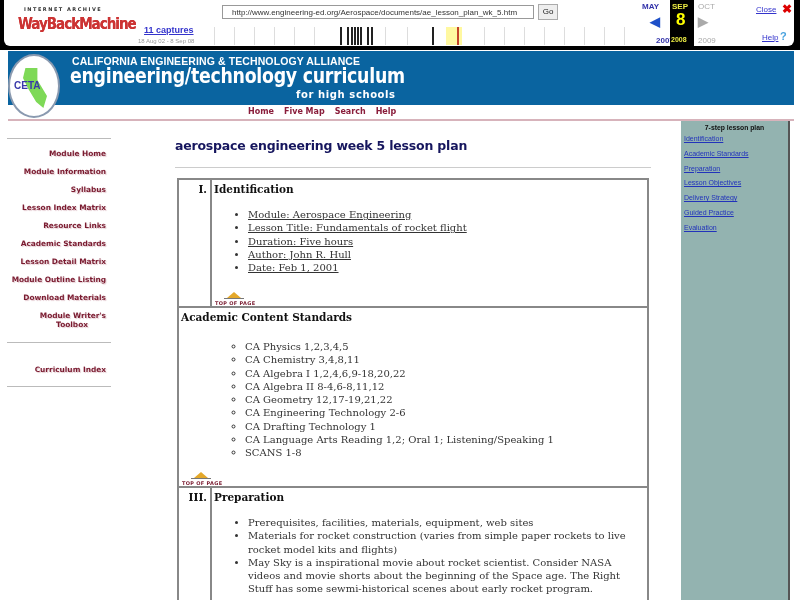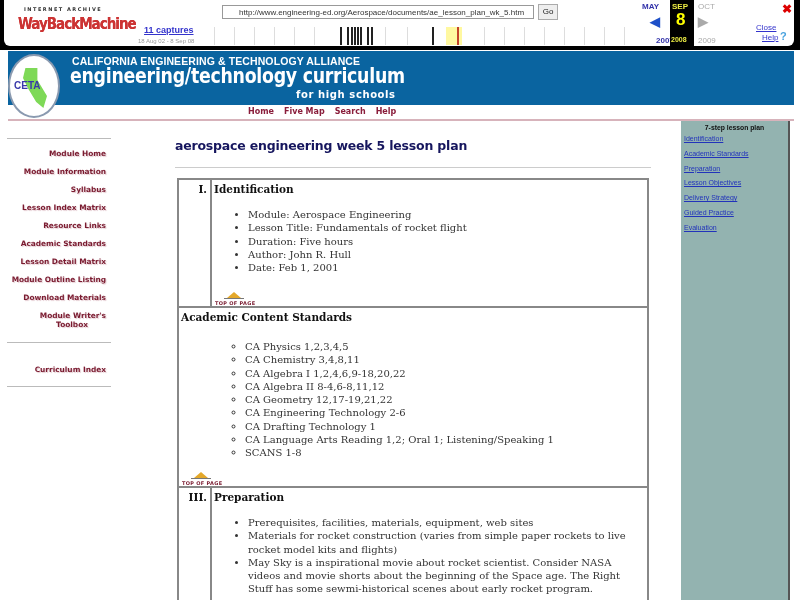--- a/index.html
+++ b/index.html
@@ -7,30 +7,30 @@
   body { font-family: "DejaVu Serif", serif; position: relative; }
 
   
   #wb { position: absolute; left: 0; top: 0; width: 800px; height: 50px; background: #000; }
   #wb-inner { position: absolute; left: 4px; top: 0; width: 790px; height: 46px; background: #fff; border-radius: 0 0 6px 6px; }
   .wb-logo-top { position: absolute; left: 20px; top: 6px; font: bold 5px "DejaVu Sans", sans-serif; letter-spacing: 1.5px; color: #333; }
   .wb-logo { position: absolute; left: 14px; top: 15px; font: bold 15px "DejaVu Sans Condensed", "DejaVu Sans", sans-serif; color: #fff; letter-spacing: -1px; }
   .wb-logo span.w { color: #c33; text-shadow: 0 0 0 #c33; }
   .wb-caps { position: absolute; left: 140px; top: 25px; font: bold 9px "Liberation Sans", sans-serif; color: #33c; text-decoration: underline; }
   .wb-dates { position: absolute; left: 134px; top: 38px; font: 6px "Liberation Sans", sans-serif; color: #999; }
-  .wb-url { position: absolute; left: 218px; top: 5px; width: 312px; height: 14px; border: 1px solid #999; font: 8px "Liberation Sans", sans-serif; color: #333; padding: 1px 16px; line-height: 11px; white-space: nowrap; overflow: hidden; }
+  .wb-url { position: absolute; left: 218px; top: 5px; width: 312px; height: 14px; border: 1px solid #999; font: 8px "Liberation Sans", sans-serif; color: #333; padding: 1px 9px; line-height: 11px; white-space: nowrap; overflow: hidden; }
   .wb-go { position: absolute; left: 534px; top: 4px; width: 20px; height: 16px; border: 1px solid #aaa; background: #eee; font: 8px "Liberation Sans", sans-serif; text-align: center; line-height: 14px; color: #222; }
   .wb-spark { position: absolute; left: 200px; top: 23px; width: 430px; height: 23px; }
   .wb-spark i { position: absolute; top: 4px; width: 1px; height: 18px; background: #ddd; }
   .wb-spark b { position: absolute; top: 4px; width: 2px; height: 18px; background: #222; }
   .wb-hl { position: absolute; top: 4px; width: 16px; height: 18px; background: #fff8a0; }
   .wb-cur { position: absolute; top: 4px; width: 2px; height: 18px; background: #c4432a; }
   .wb-month { position: absolute; font: bold 8px "Liberation Sans", sans-serif; }
   .wb-cal { position: absolute; left: 666px; top: 0; width: 24px; height: 46px; background: #000; }
-  .wb-close { position: absolute; left: 752px; top: 5px; font: 8px "Liberation Sans", sans-serif; color: #33c; text-decoration: underline; margin-top: 18px; }
+  .wb-close { position: absolute; left: 752px; top: 5px; font: 8px "Liberation Sans", sans-serif; color: #33c; text-decoration: underline; }
   .wb-x { position: absolute; left: 778px; top: 2px; font: bold 12px "Liberation Sans", sans-serif; color: #d00; }
   .wb-help { position: absolute; left: 758px; top: 33px; font: 8px "Liberation Sans", sans-serif; color: #33c; text-decoration: underline; }
   .wb-q { position: absolute; left: 776px; top: 30px; font: bold 11px "Liberation Sans", sans-serif; color: #4aa3df; }
 
   
   #banner { position: absolute; left: 8px; top: 51px; width: 786px; height: 54px; background: #0a64a0; }
   .logo-oval { position: absolute; left: 8px; top: 54px; width: 52px; height: 64px; border-radius: 50%; background: #fff; border: 2px solid #8a9ab0; }
   .logo-state { position: absolute; left: 23px; top: 68px; width: 24px; height: 40px; background: #7ed957; clip-path: polygon(10% 0,60% 0,60% 30%,100% 70%,85% 100%,55% 85%,20% 50%,0 25%); }
   .logo-ceta { position: absolute; left: 14px; top: 80px; font: bold 10px "Liberation Sans", sans-serif; color: #3a3aaa; background: rgba(255,255,255,.0); }
   .ban-top { position: absolute; left: 72px; top: 55px; font: bold 10.5px "Liberation Sans", sans-serif; color: #fff; letter-spacing: 0.1px; }
@@ -48,21 +48,21 @@
   .page-title { position: absolute; left: 175px; top: 138px; font: bold 12.5px "DejaVu Sans", sans-serif; color: #16165e; letter-spacing: -0.2px; }
   .title-rule { position: absolute; left: 175px; top: 167px; width: 476px; height: 1px; background: #ccc; }
 
   .tbl { position: absolute; left: 177px; top: 178px; width: 472px; border: 2px solid #888; border-bottom: none; }
   .row { display: flex; border-bottom: 2px solid #888; }
   .row:last-child { border-bottom: none; }
   .num { width: 33px; border-right: 2px solid #888; font: bold 10.5px "DejaVu Serif", serif; text-align: right; padding: 3px 3px 0 0; color: #111; }
   .cell { flex: 1; padding: 3px 0 0 2px; position: relative; }
   .sec-title { font: bold 10.5px "DejaVu Serif", serif; color: #111; }
   ul { list-style: disc; color: #333; font: 10px/13.3px "DejaVu Serif", serif; }
-  ul.l1 { margin: 13px 0 0 34px; }
+  ul.l1 { margin: 13px 0 0 34px; text-decoration: underline; }
   ul.l2 { margin: 17px 0 0 64px; list-style: circle; }
   ul.l3 { margin: 13px 0 0 34px; padding-right: 14px; }
   ul li { margin: 0; }
   .topofpage { position: relative; margin: 16px 0 0 1px; height: 20px; width: 40px; }
   .tri { position: absolute; left: 12px; top: 2px; width: 0; height: 0; border-left: 7px solid transparent; border-right: 7px solid transparent; border-bottom: 6px solid #e4a82a; }
   .tri-bar { position: absolute; left: 9px; top: 8px; width: 20px; height: 1px; background: #777; }
   .topofpage-label { position: absolute; left: 0; top: 10px; font: bold 5px "DejaVu Sans", sans-serif; color: #7a1b30; white-space: nowrap; letter-spacing: 0.3px; }
 
   
   .rpanel { position: absolute; left: 681px; top: 121px; width: 109px; height: 479px; background: #93b3b0; border-right: 2px solid #555; }

